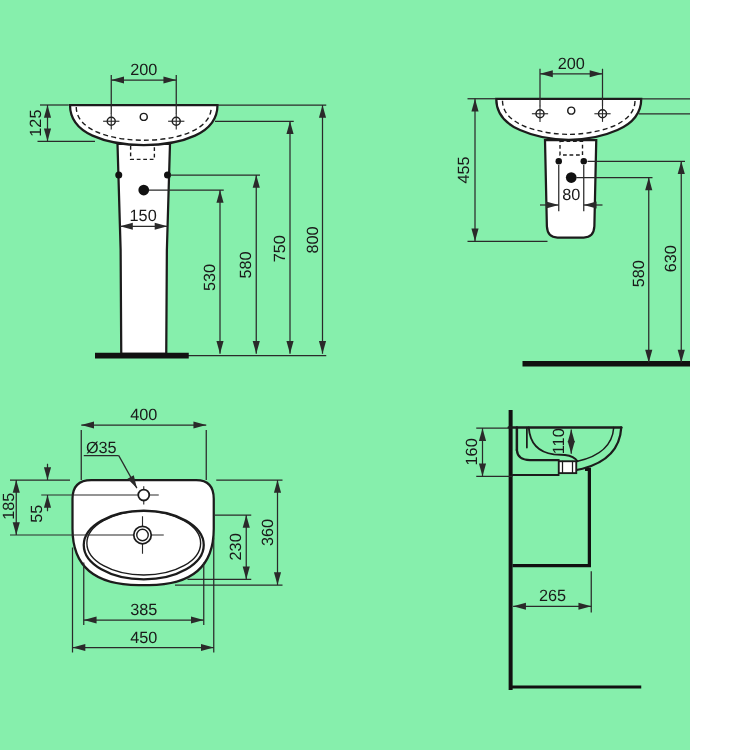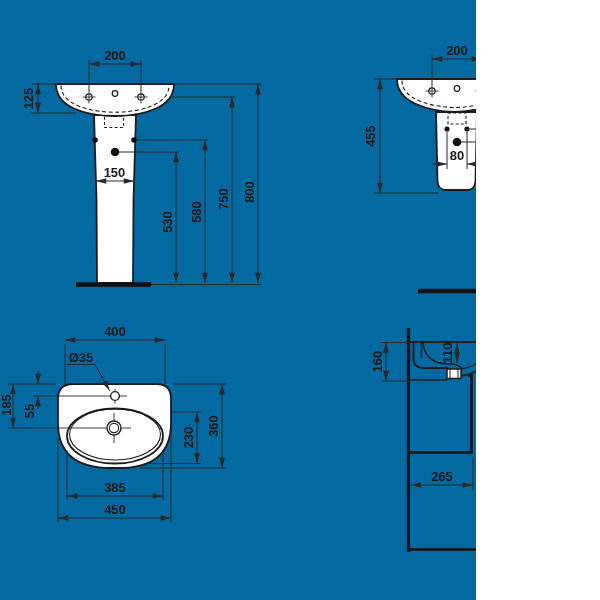--- a/index.html
+++ b/index.html
@@ -1,16 +1,16 @@
 <!DOCTYPE html>
 <html><head>
 <meta charset="utf-8">
 <style>
   html,body{margin:0;padding:0;background:#ffffff;}
-  .canvas{position:relative;width:476px;height:600px;background:#0369a1;overflow:hidden;font-weight:bold;}
+  .canvas{position:relative;width:552px;height:600px;background:#86efac;overflow:hidden;}
   svg{display:block;}
   svg text{font-family:"Liberation Sans","DejaVu Sans",sans-serif;font-size:13px;fill:#1a1a1a;}
   .obj{stroke:#1c1c1c;fill:none;stroke-linecap:round;}
   .objf{stroke:#1c1c1c;fill:#ffffff;}
   .dim{stroke:#2a2a2a;stroke-width:1;fill:none;}
   .thin{stroke:#2a2a2a;stroke-width:0.9;fill:none;}
   .dash{stroke:#1c1c1c;stroke-width:1.1;fill:none;stroke-dasharray:4 2.6;}
   .dot{fill:#111;stroke:none;}
 </style>
 </head>

